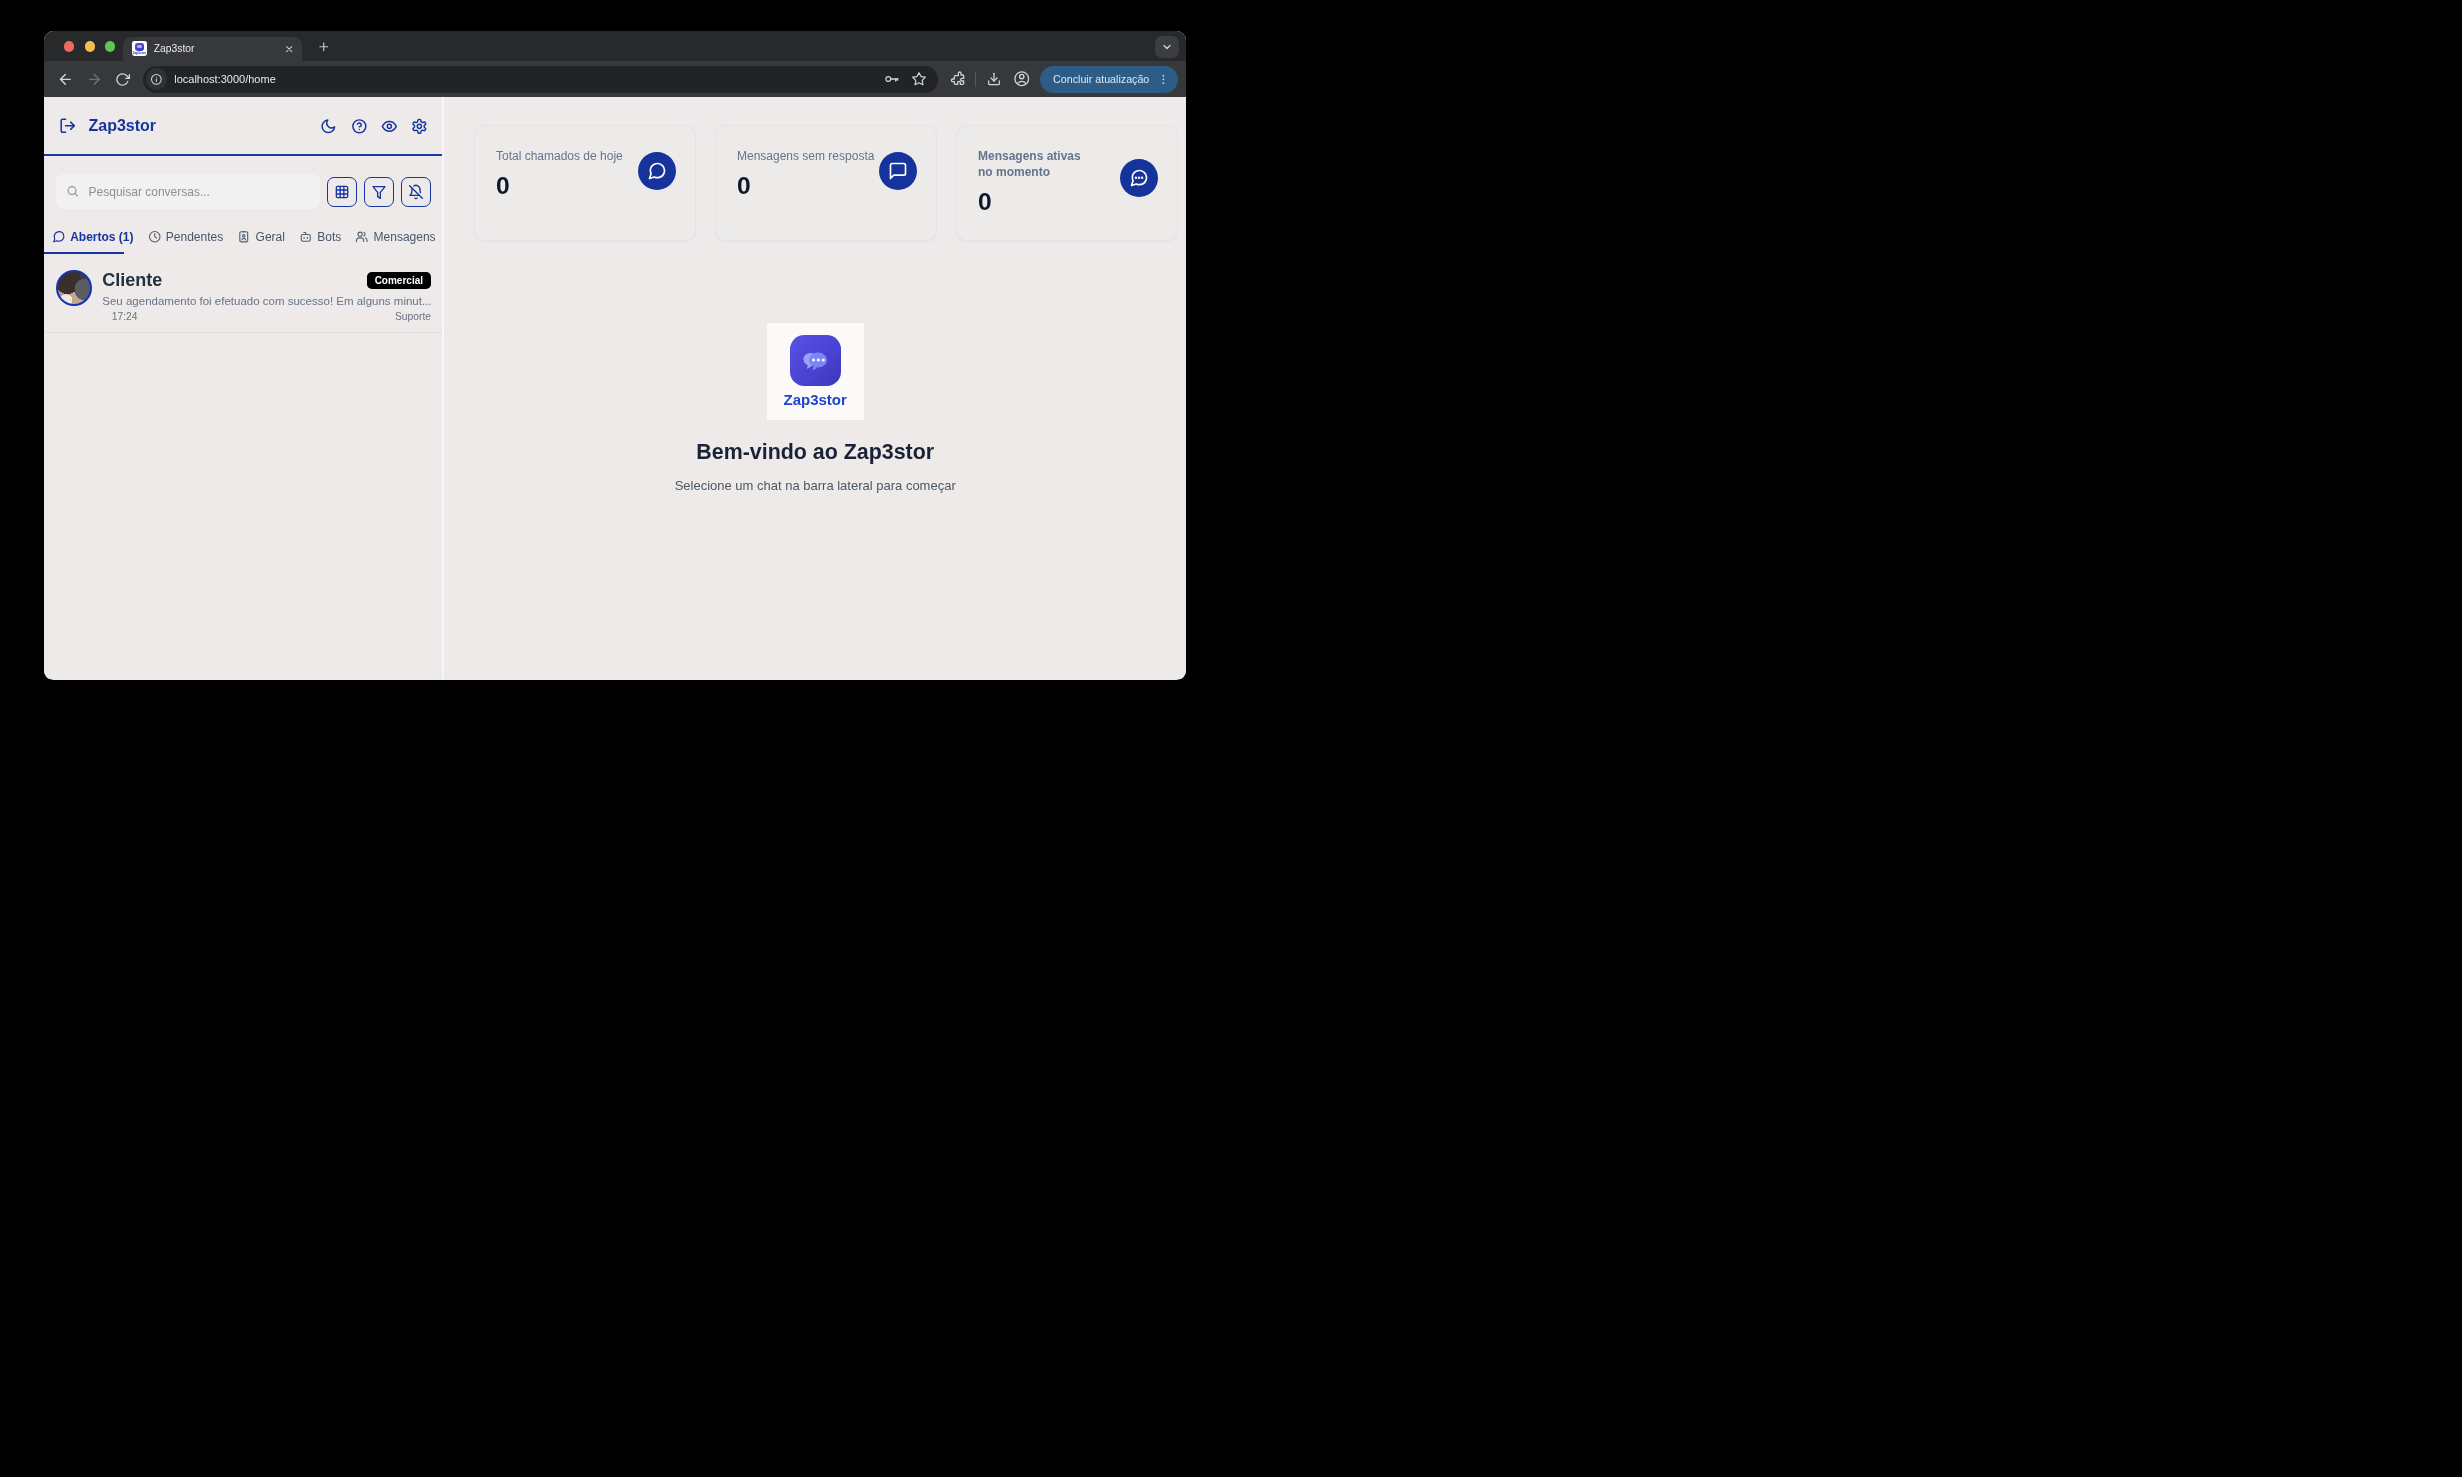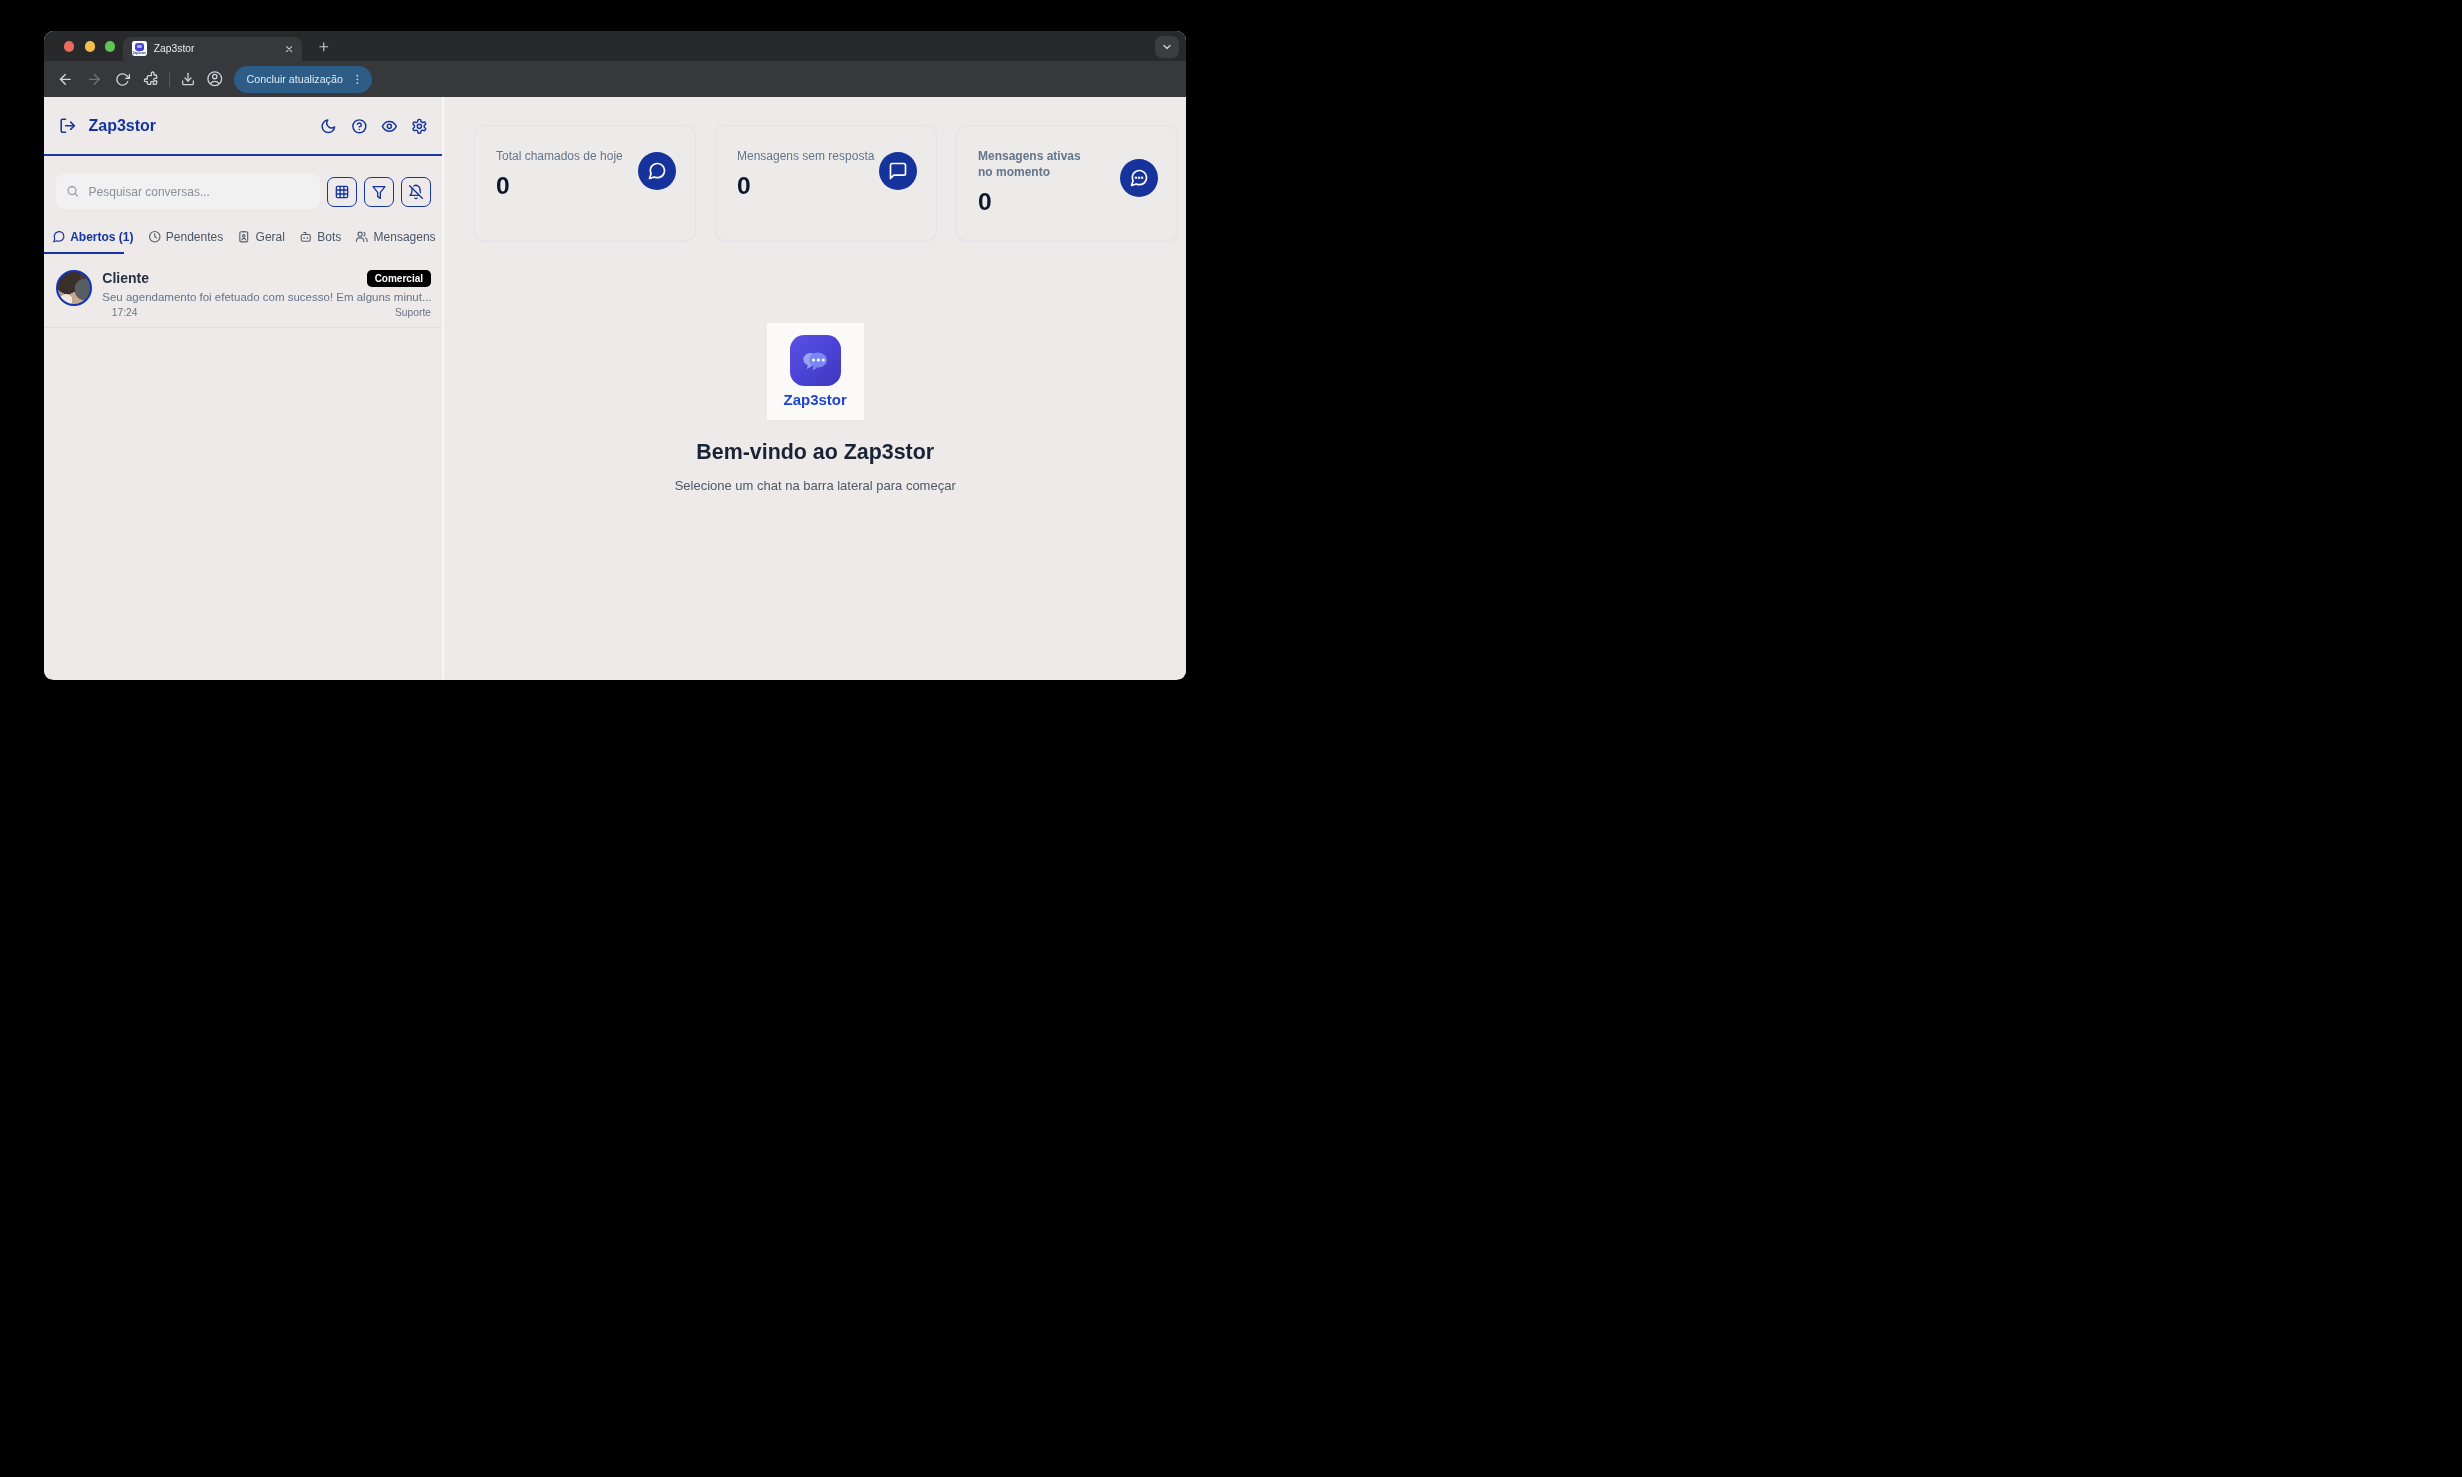--- a/index.html
+++ b/index.html
@@ -76,21 +76,21 @@
   .avatar{width:36px;height:36px;border-radius:50%;border:2px solid #1335b5;flex:none;overflow:hidden;
           background:
             radial-gradient(11px 9.5px at 24% 88%, #efe9e2 0 60%, transparent 61%),
             radial-gradient(16px 17.5px at 82% 55%, #585d63 0 60%, transparent 61%),
             radial-gradient(20.6px 24px at 30% 22%, #3a2f2b 0 62%, transparent 63%),
             radial-gradient(16px 19px at 70% 14%, #463a33 0 60%, transparent 61%),
             radial-gradient(19px 20.6px at 55% 62%, #c3a791 0 62%, transparent 63%),
             linear-gradient(140deg,#9b8d80,#b7aca1);}
   .chat-main{flex:1;min-width:0;}
   .chat-row1{display:flex;align-items:center;justify-content:space-between;}
-  .chat-name{font-size:14px;font-weight:700;color:#24303f;}
+  .chat-name{font-size:18px;font-weight:700;color:#24303f;}
   .chat-tag{background:#000000;color:#fff;font-size:10px;font-weight:600;padding:2.8px 8px;border-radius:4.8px;}
   .chat-preview{margin-top:4px;font-size:11.5px;color:#64748b;white-space:nowrap;overflow:hidden;}
   .chat-row3{display:flex;align-items:center;justify-content:space-between;margin-top:4px;}
   .chat-time{font-size:10.3px;color:#6b7280;margin-left:9.5px;}
   .chat-queue{font-size:10.3px;color:#6b7280;}
 
   
   .cards{display:flex;gap:19px;}
   .card{width:222px;height:116px;background:#edebea;border:0.8px solid #e2e3ec;border-radius:11px;position:relative;
         padding:22px 20.6px 0 20.6px;box-shadow:0 0.8px 1.6px rgba(120,120,140,.05);}
@@ -157,20 +157,43 @@
           <path d="M5 12h14"></path>
           <path d="M12 5l7 7-7 7"></path>
         </svg>
     </span>
     <span class="nav-btn">
       <svg width="15" height="15" viewBox="0 0 24 24" fill="none" stroke="currentColor" stroke-width="2" stroke-linecap="round" stroke-linejoin="round">
           <polyline points="23 4 23 10 17 10"></polyline>
           <path d="M20.49 15a9 9 0 1 1-2.12-9.36L23 10"></path>
         </svg>
     </span>
+    <div class="urlbar">
+      <span class="info-chip">
+        <svg width="12.7" height="12.7" viewBox="0 0 24 24" fill="none" stroke="currentColor" stroke-width="2" stroke-linecap="round">
+            <circle cx="12" cy="12" r="9.2"></circle>
+            <path d="M12 16.2v-5"></path>
+            <path d="M12 8.2h.01"></path>
+          </svg>
+      </span>
+      <span class="url-text">localhost:3000/home</span>
+      <span class="pill-ic">
+        <svg width="16" height="16" viewBox="0 0 24 24" fill="none" stroke="currentColor" stroke-width="1.9" stroke-linecap="round" stroke-linejoin="round">
+            <circle cx="6.5" cy="12" r="3.6"></circle>
+            <path d="M10.1 12H21"></path>
+            <path d="M17.5 12v3"></path>
+            <path d="M20 12v2.2"></path>
+          </svg>
+      </span>
+      <span class="pill-ic">
+        <svg width="16" height="16" viewBox="0 0 24 24" fill="none" stroke="currentColor" stroke-width="1.9" stroke-linejoin="round">
+            <polygon points="12 2.6 15.09 8.26 21.5 9.27 16.8 14.14 17.9 20.6 12 17.57 6.1 20.6 7.2 14.14 2.5 9.27 8.91 8.26 12 2.6"></polygon>
+          </svg>
+      </span>
+    </div>
     <span class="tb-ic">
       <svg width="16" height="16" viewBox="0 0 24 24" fill="none" stroke="currentColor" stroke-width="1.9" stroke-linejoin="round">
           <path d="M14 3.5a2 2 0 0 1 4 0V6h2.5A1.5 1.5 0 0 1 22 7.5V11h-2.5a2 2 0 0 0 0 4H22v3.5a1.5 1.5 0 0 1-1.5 1.5H17v-2.5a2 2 0 0 0-4 0V20H9.5A1.5 1.5 0 0 1 8 18.5V16H5.5a2 2 0 0 1 0-4H8V8.5A1.5 1.5 0 0 1 9.5 7H14V3.5z"></path>
         </svg>
     </span>
     <span class="tb-sep"></span>
     <span class="tb-ic">
       <svg width="16" height="16" viewBox="0 0 24 24" fill="none" stroke="currentColor" stroke-width="1.9" stroke-linecap="round" stroke-linejoin="round">
           <path d="M20 15v4a1.5 1.5 0 0 1-1.5 1.5h-13A1.5 1.5 0 0 1 4 19v-4"></path>
           <polyline points="7.5 10.5 12 15 16.5 10.5"></polyline>

